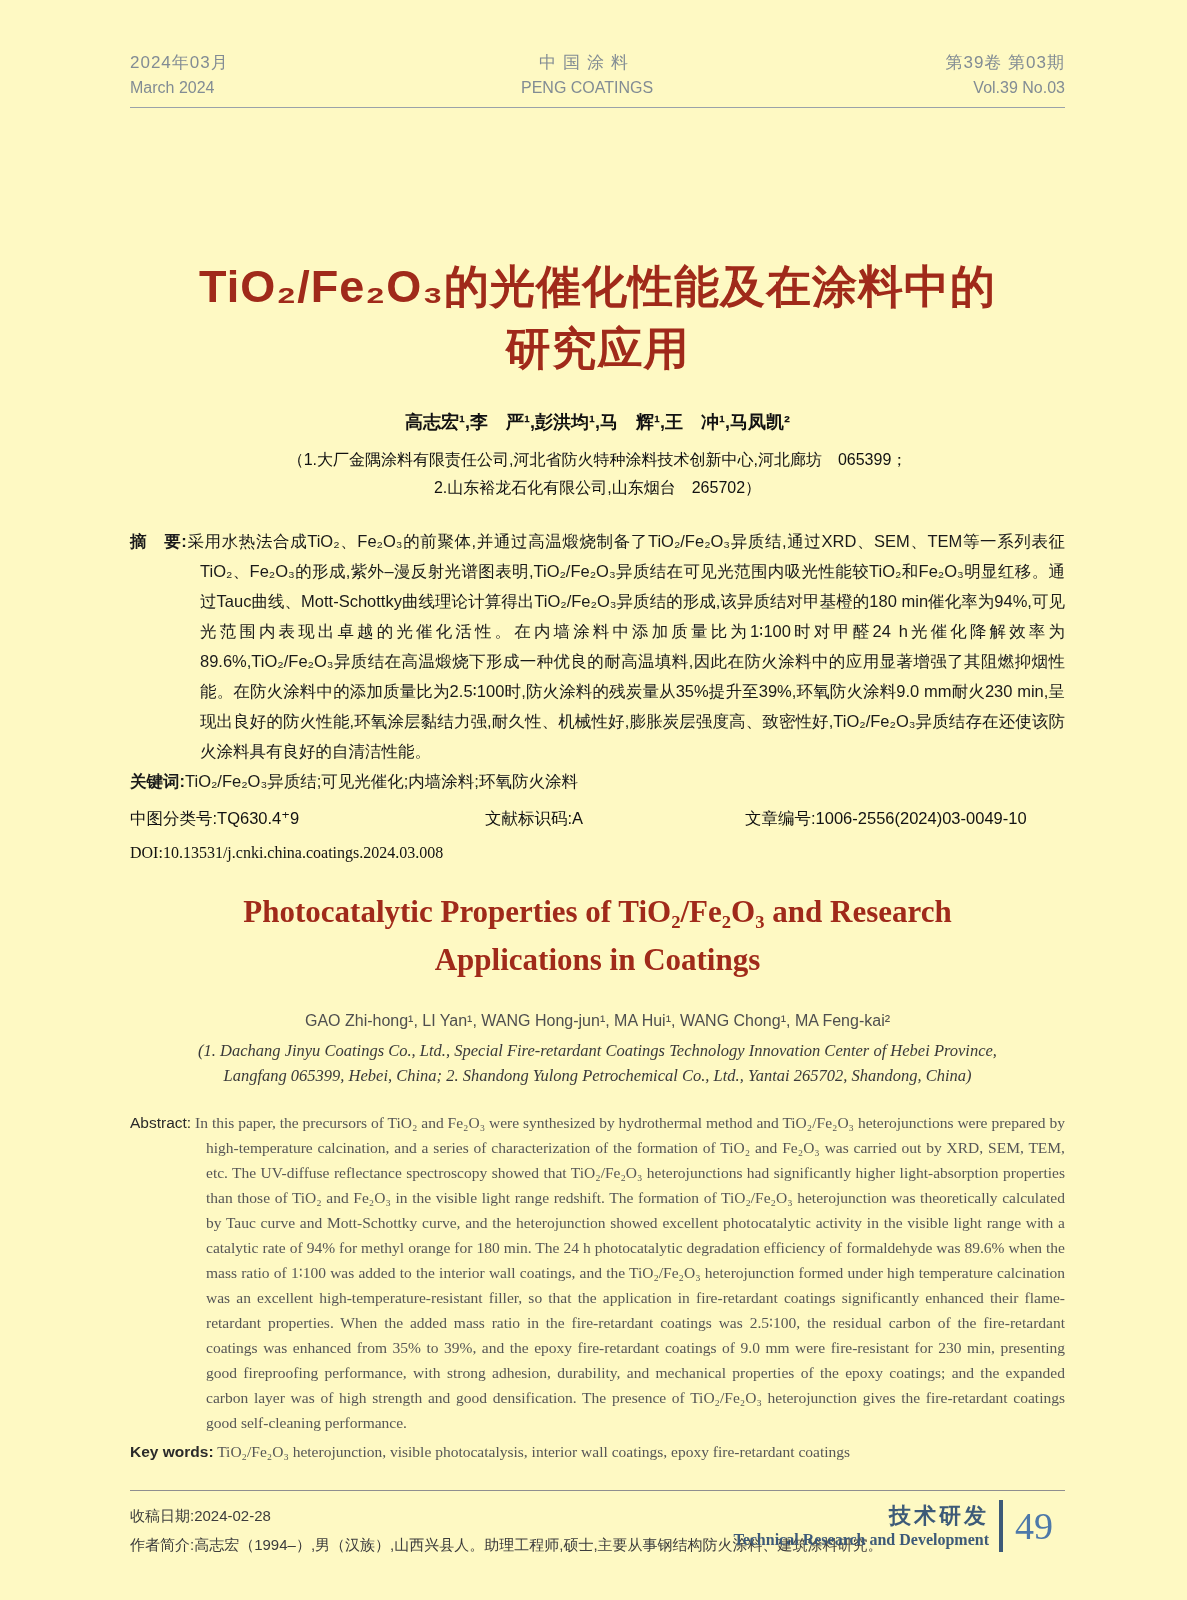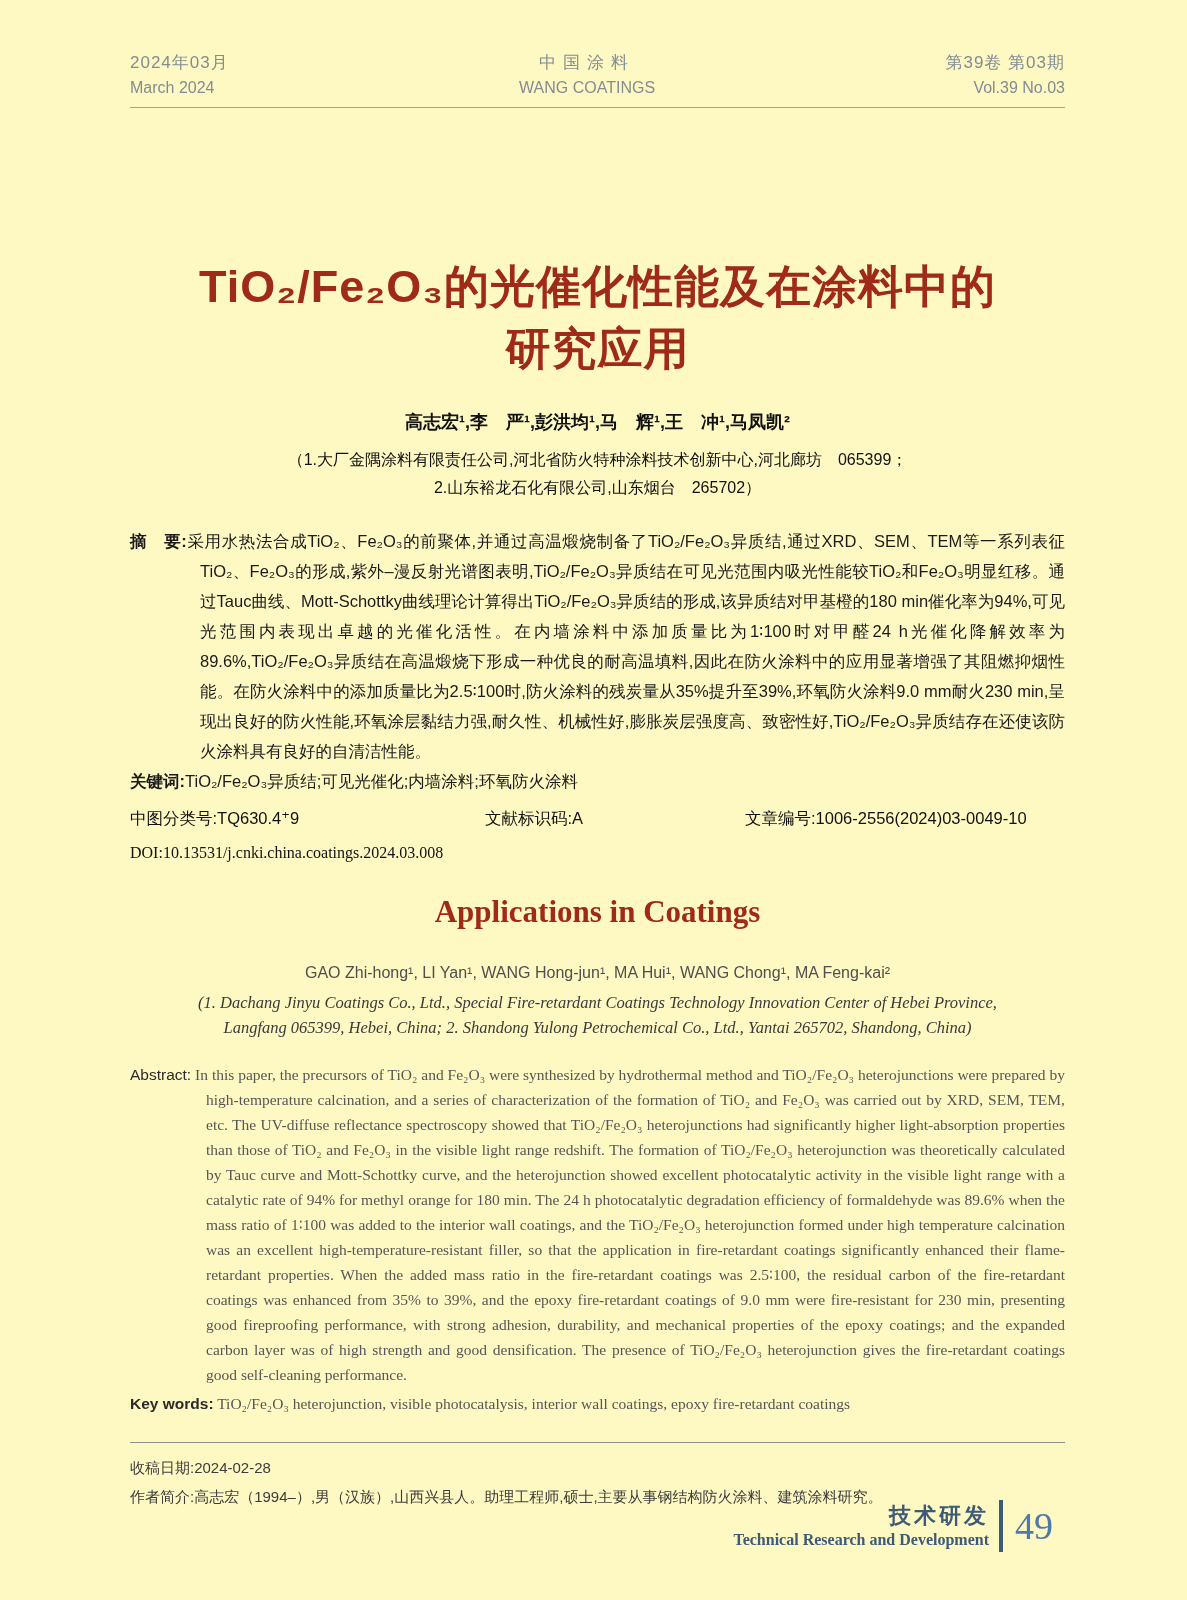--- a/index.html
+++ b/index.html
@@ -88,21 +88,21 @@
 <div class="page">
   <div class="content">
 
     <div class="jheader">
       <div class="col left">
         <div class="cn">2024年03月</div>
         <div class="en">March 2024</div>
       </div>
       <div class="col center">
         <div class="cn">中国涂料</div>
-        <div class="en">WANG COATINGS</div>
+        <div class="en">PENG COATINGS</div>
       </div>
       <div class="col right">
         <div class="cn">第39卷 第03期</div>
         <div class="en">Vol.39  No.03</div>
       </div>
     </div>
 
     <h1 class="cn-title">
       <div>TiO₂/Fe₂O₃的光催化性能及在涂料中的</div>
       <div>研究应用</div>
@@ -123,20 +123,21 @@
     </div>
 
     <div class="meta-row">
       <div class="m1">中图分类号:TQ630.4⁺9</div>
       <div class="m2">文献标识码:A</div>
       <div class="m3">文章编号:1006-2556(2024)03-0049-10</div>
     </div>
     <div class="doi">DOI:10.13531/j.cnki.china.coatings.2024.03.008</div>
 
     <h2 class="en-title">
+      <div>Photocatalytic Properties of TiO₂/Fe₂O₃ and Research</div>
       <div>Applications in Coatings</div>
     </h2>
 
     <div class="en-authors">GAO Zhi-hong¹, LI Yan¹, WANG Hong-jun¹, MA Hui¹, WANG Chong¹, MA Feng-kai²</div>
     <div class="en-affil">
       <div>(1. Dachang Jinyu Coatings Co., Ltd., Special Fire-retardant Coatings Technology Innovation Center of Hebei Province,</div>
       <div>Langfang 065399, Hebei, China; 2. Shandong Yulong Petrochemical Co., Ltd., Yantai 265702, Shandong, China)</div>
     </div>
 
     <div class="en-abstract">

